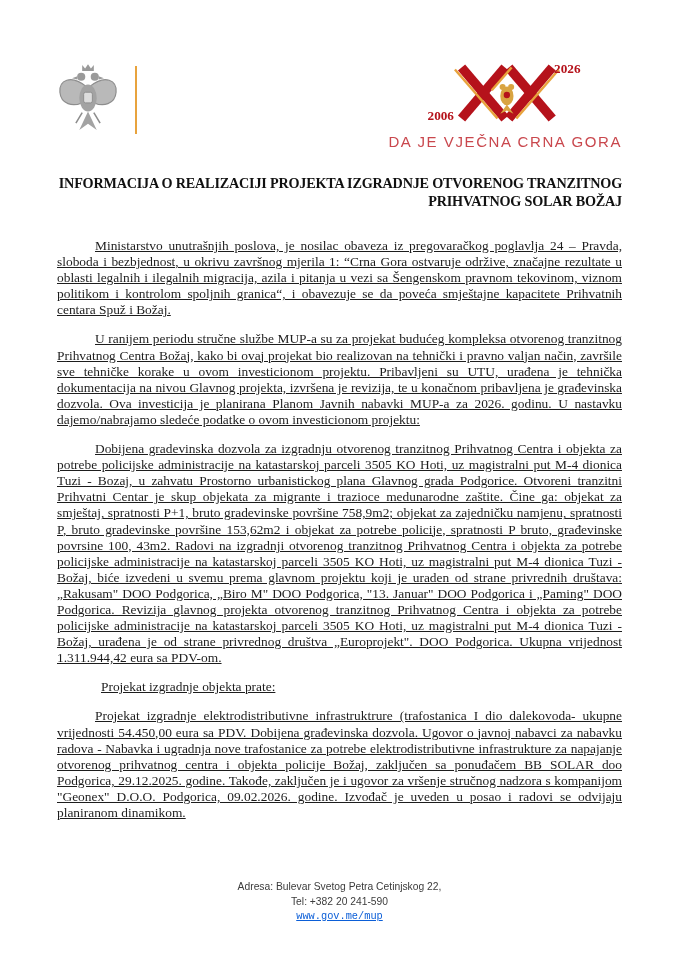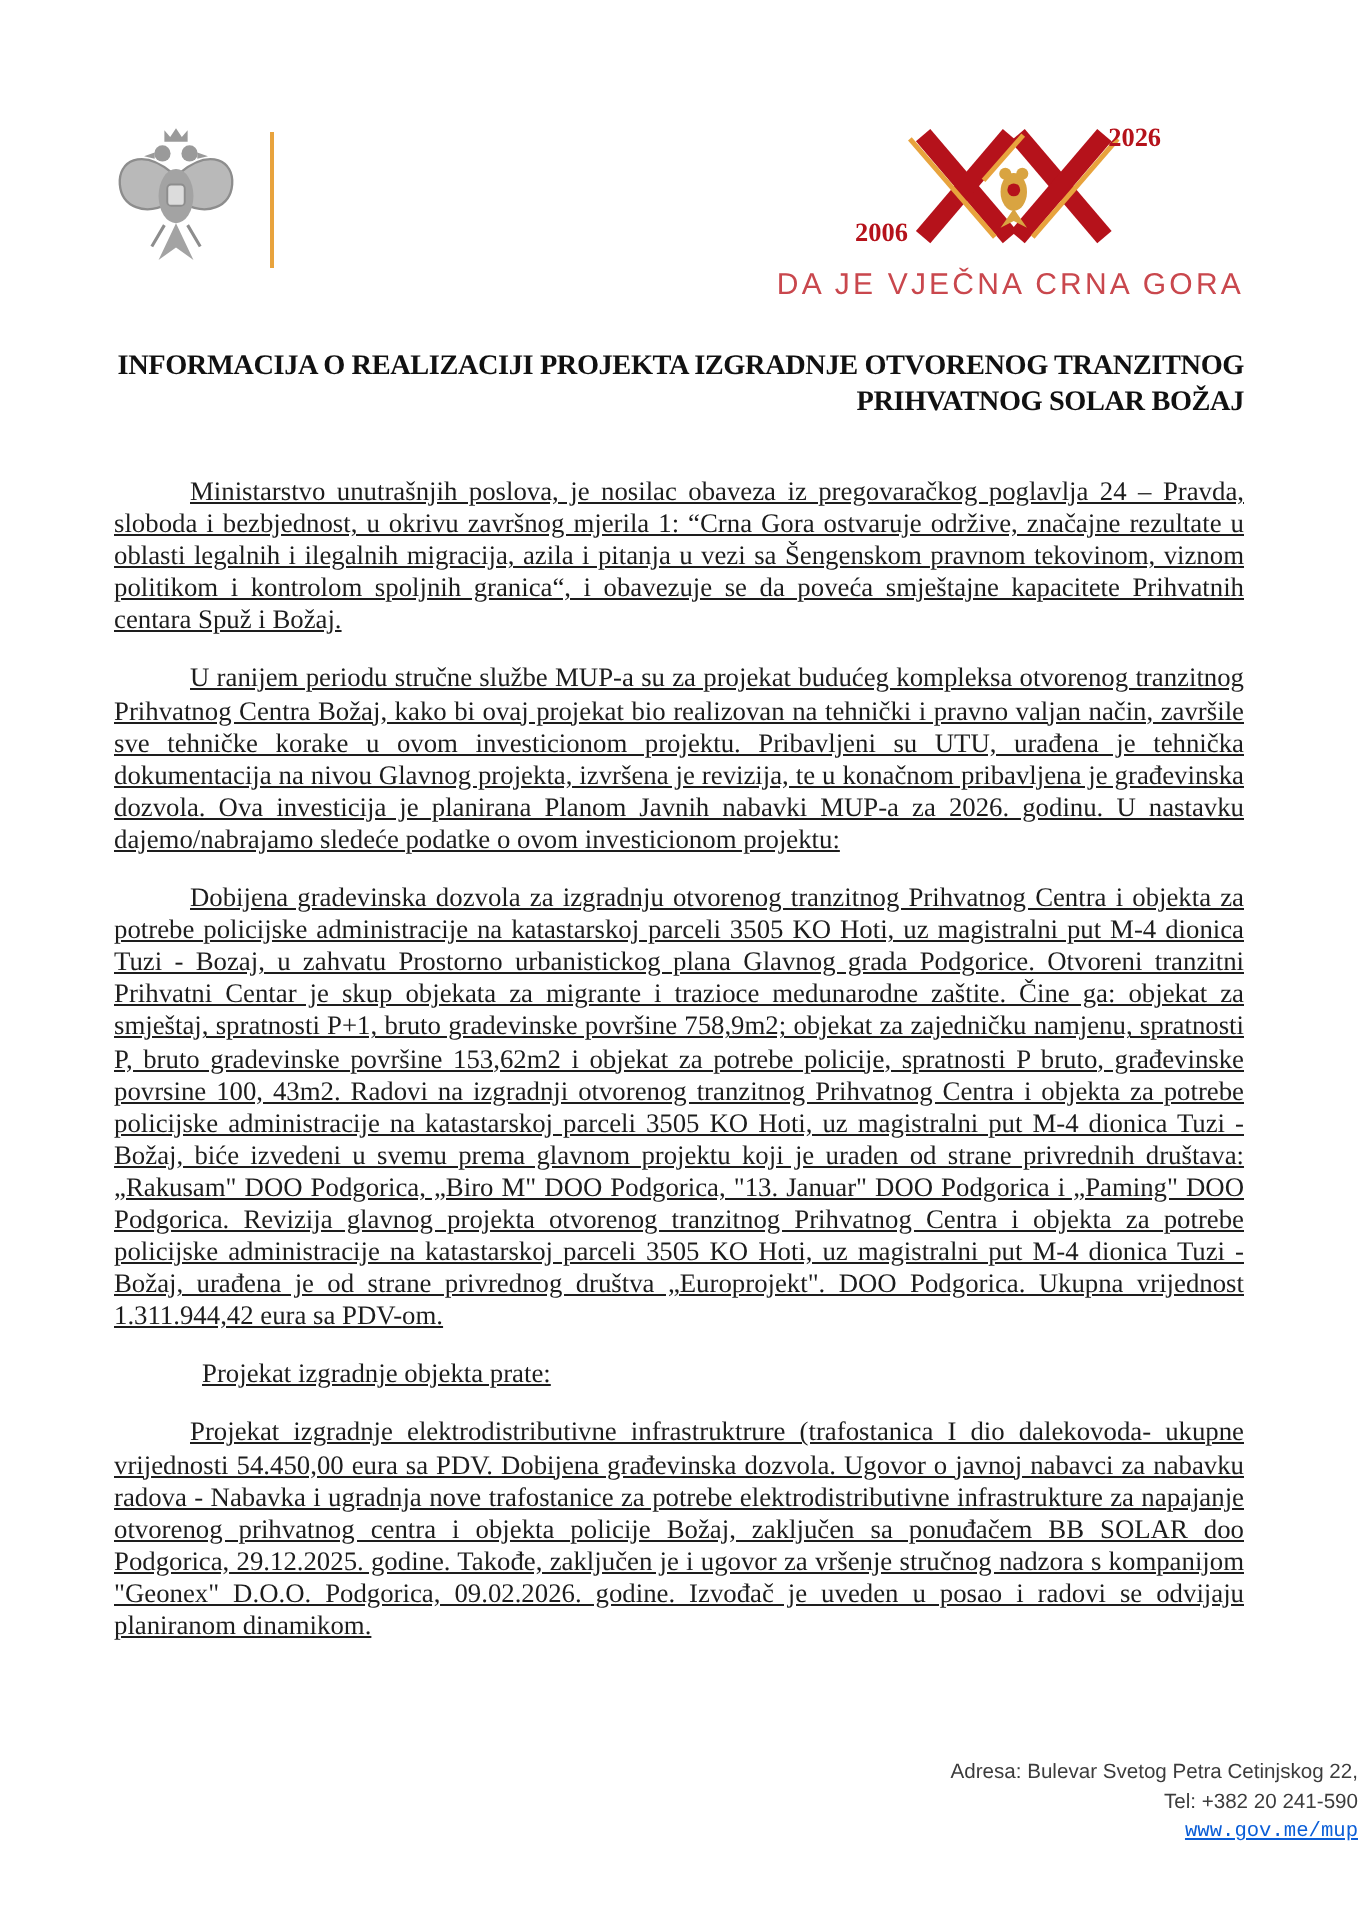--- a/index.html
+++ b/index.html
@@ -53,21 +53,21 @@
     font-size:13.4px;
     line-height:16.1px;
     text-align:justify;
     text-decoration:underline;
   }
   .content p{margin:0 0 13px 0;text-indent:38px;}
   .content p.no-indent{text-indent:0;margin-left:44px;}
   .footer{
     position:absolute;
     left:0;right:0;top:880px;
-    text-align:right;
+    text-align:center;
     font-family:"Liberation Sans","DejaVu Sans",sans-serif;
     font-size:10.3px;
     line-height:14.5px;
     color:#3c3c3c;
   }
   .footer a{
     color:#0b5ed7;
     text-decoration:underline;
     cursor:pointer;
     font-family:Liberation Mono, monospace;

